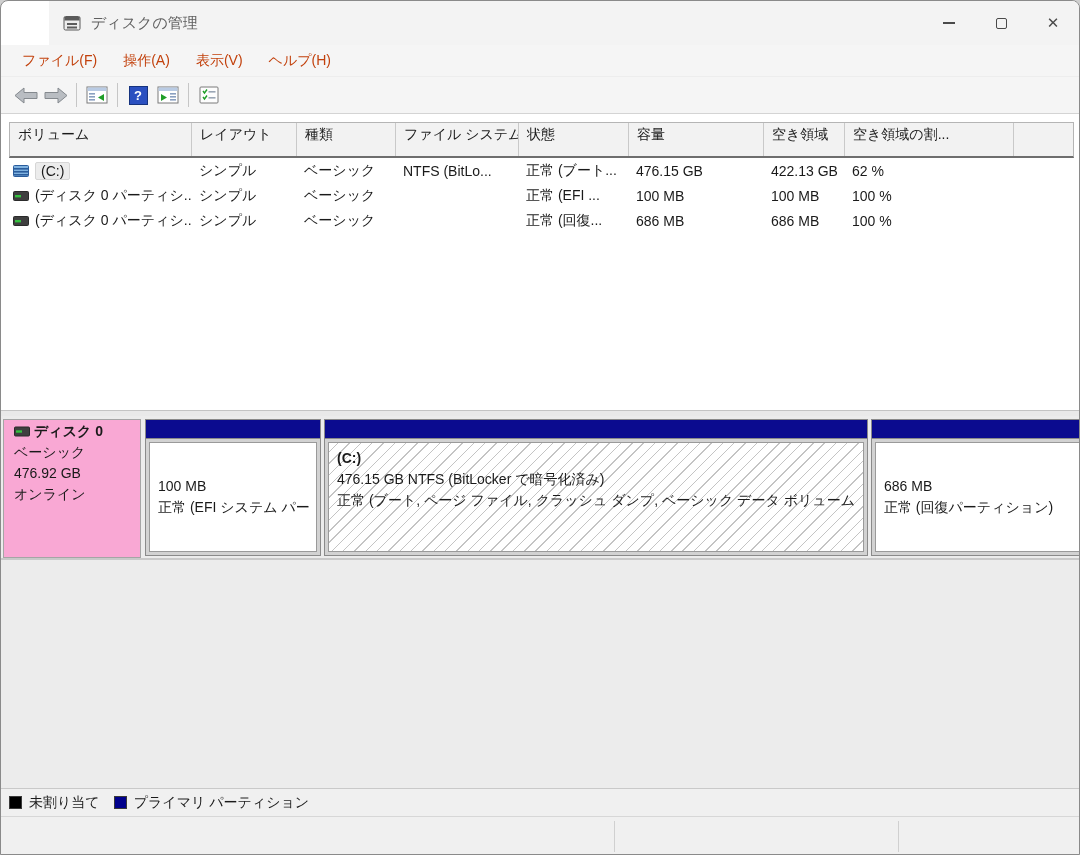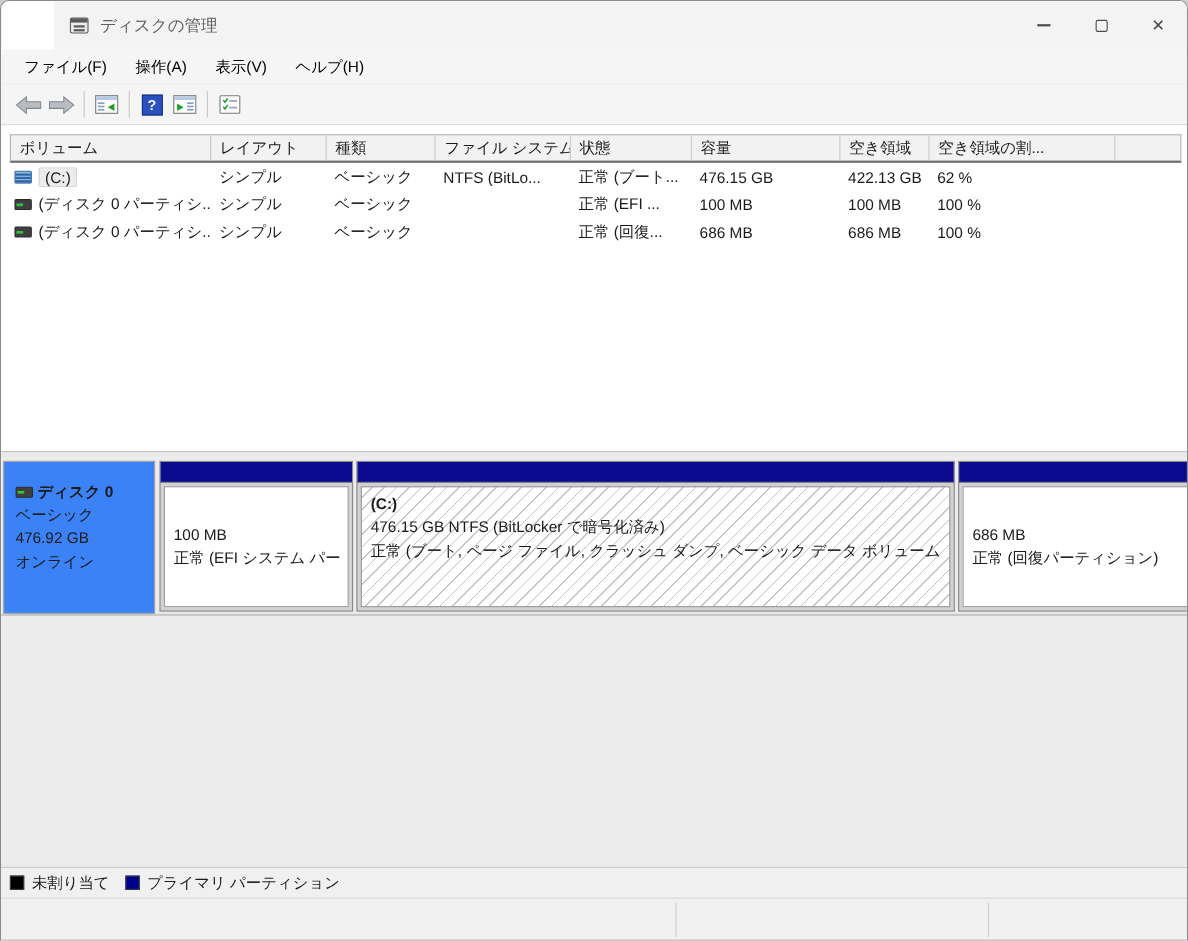--- a/index.html
+++ b/index.html
@@ -13,53 +13,53 @@
   .titlebar .ticon { margin-right:10px; display:flex; }
   .titlebar .ttext { color:#5f5f5f; font-size:15px; }
   .wincontrols { margin-left:auto; display:flex; height:100%; }
   .wbtn { width:52px; height:100%; display:flex; align-items:center; justify-content:center; color:#4a4a4a; }
   .wbtn .minline { width:12px; height:1.5px; background:#4a4a4a; }
   .wbtn .maxbox { width:11px; height:11px; border:1.2px solid #4a4a4a; border-radius:2px; }
   .wbtn.close { font-size:15px; }
 
   
   .menubar { height:32px; background:#f5f5f5; display:flex; align-items:center; padding-left:8px; border-bottom:1px solid #ededed; }
-  .menuitem { padding:5px 13px; color:#000000; }
+  .menuitem { padding:5px 13px; color:#c2410c; }
 
   
   .toolbar { height:37px; background:#f5f5f5; display:flex; align-items:center; padding-left:10px; border-bottom:1px solid #d4d4d4; }
   .tbtn { display:flex; align-items:center; justify-content:center; width:30px; height:28px; }
   .tsep { width:1px; height:24px; background:#c6c6c6; margin:0 5px; }
   .helpbtn { width:19px; height:19px; background:#2b50c0; border:1px solid #16337f; color:#fff;
              font-weight:bold; font-size:13px; display:flex; align-items:center; justify-content:center; }
 
   
   .listpane { height:296px; background:#ffffff; padding:8px 5px 0 8px; overflow:hidden; }
-  .lheader { display:flex; height:26px; border-top:1px solid #b5b5b5; border-left:1px solid #b5b5b5;
+  .lheader { display:flex; height:36px; border-top:1px solid #b5b5b5; border-left:1px solid #b5b5b5;
              border-right:1px solid #b5b5b5; border-bottom:2px solid #6e6e6e; background:#f2f2f2;justify-content:space-between; }
   .hcell { line-height:23px; padding-left:8px; border-right:1px solid #c9c9c9; overflow:hidden; white-space:nowrap; }
   .hcell:last-child { border-right:none; flex:1; }
   .c1{width:182px;} .c2{width:105px;} .c3{width:99px;} .c4{width:123px;}
   .c5{width:110px;} .c6{width:135px;} .c7{width:81px;} .c8{width:169px;}
   .lrow { display:flex; height:25px; align-items:center; }
   .lcell { padding-left:8px; overflow:hidden; white-space:nowrap; }
   .volcell { display:flex; align-items:center; padding-left:4px; }
   .volcell svg { margin-right:6px; flex:none; }
   .cfocus { background:#ececec; border:1px solid #d6d6d6; border-radius:2px; padding:0 5px; }
 
   
   .splitter { height:6px; background:#e9e9e9; border-top:1px solid #c4c4c4; }
 
   
   .graphpane { height:372px; background:#ececec; padding-top:3px; }
   .band { display:flex; align-items:stretch; border-bottom:2px solid #c9c9c9; }
   .diskband { height:141px; }
   .cdband   { height:142px; }
-  .infopanel { width:138px; margin-left:2px; background:#3b82f6; border:1px solid #a5a5a5;
-               padding:17px 4px 6px 10px; line-height:21px; flex:none; overflow:hidden; white-space:nowrap; }
+  .infopanel { width:138px; margin-left:2px; background:#f9a8d4; border:1px solid #a5a5a5;
+               padding:1px 4px 6px 10px; line-height:21px; flex:none; overflow:hidden; white-space:nowrap; }
   .iptitle { display:flex; align-items:center; font-weight:bold; font-size:14px; }
   .iptitle svg { margin-right:4px; flex:none; }
   .parts { flex:1; display:flex; margin:0 3px 2px 4px; gap:3px; }
   .part { border:1px solid #8a8a8a; background:#d2d2d2; display:flex; flex-direction:column; }
   .part-efi { width:176px; flex:none; }
   .part-c   { flex:1; }
   .part-rec { width:256px; flex:none; }
   .pband { height:19px; background:#0B0B8F; border-bottom:1px solid #8a8a8a; }
   .pbodywrap { flex:1; padding:3px; }
   .pbody { height:100%; background:#ffffff; border:1px solid #9a9a9a; padding:5px 8px;

